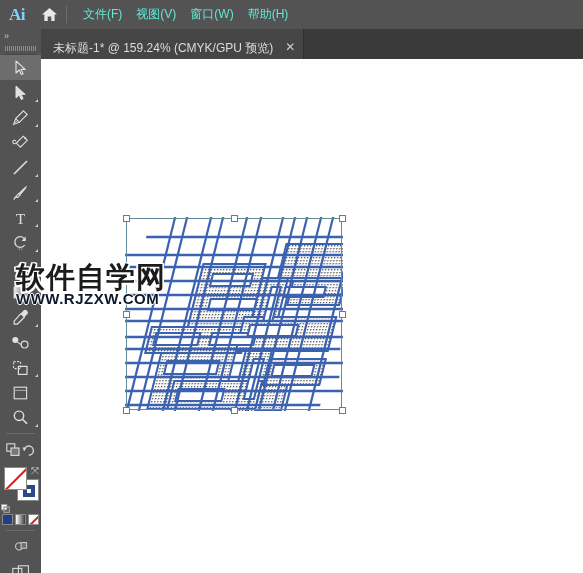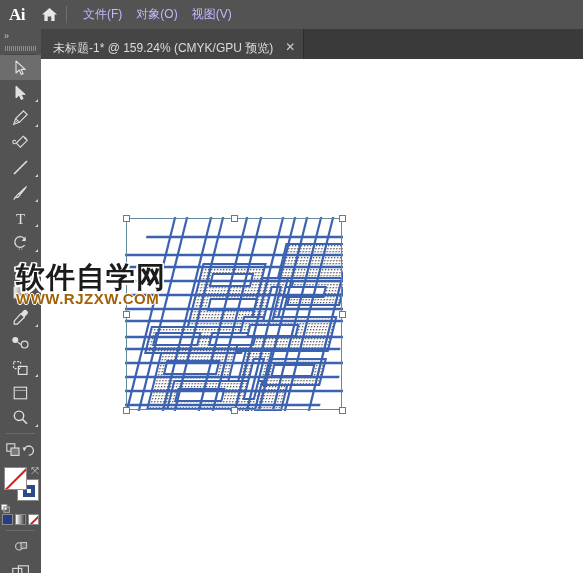--- a/index.html
+++ b/index.html
@@ -20,40 +20,40 @@
     position: absolute; left: 0; top: 0;
     width: 583px; height: 29px;
     background: #535353;
     display: flex; align-items: center;
   }
   .ai-logo {
     width: 34px; height: 29px;
     display: flex; align-items: center; justify-content: center;
     font-family: "Liberation Serif", "DejaVu Serif", serif;
     font-size: 17px; font-weight: bold;
-    color: #ffffff;
+    color: #7dd3fc;
     letter-spacing: -0.5px;
     user-select: none;
   }
   .home-btn {
     width: 30px; height: 29px;
     display: flex; align-items: center; justify-content: center;
   }
   .vdiv {
     width: 1px; height: 17px;
     background: #6d6d6d;
     margin: 0 5px 0 2px;
   }
   .menu-items {
     display: flex; align-items: center;
     height: 29px;
     margin-left: 4px;
   }
   .menu-item {
-    color: #c4b5fd;
+    color: #5eead4;
     font-size: 12px;
     padding: 0 7px;
     height: 29px;
     line-height: 29px;
     white-space: nowrap;
     cursor: default;
   }
 
   
   .tabbar {
@@ -241,21 +241,21 @@
     text-shadow:
        1.5px 0 0 #ffffff, -1.5px 0 0 #ffffff,
        0 1.5px 0 #ffffff, 0 -1.5px 0 #ffffff,
        1.5px 1.5px 0 #ffffff, -1.5px 1.5px 0 #ffffff,
        1.5px -1.5px 0 #ffffff, -1.5px -1.5px 0 #ffffff;
   }
   .wm-url {
     font-family: "Liberation Sans", "DejaVu Sans", sans-serif;
     font-size: 15px;
     font-weight: bold;
-    color: #a16207;
+    color: #0f172a;
     letter-spacing: 0.5px;
     line-height: 17px;
     margin-top: -2px;
     text-shadow:
        1px 0 0 #ffffff, -1px 0 0 #ffffff,
        0 1px 0 #ffffff, 0 -1px 0 #ffffff;
   }
 </style>
 </head>
 <body>
@@ -265,22 +265,23 @@
   <div class="menubar">
     <div class="ai-logo">Ai</div>
     <div class="home-btn">
       <svg width="17" height="15" viewBox="0 0 17 15">
         <path d="M8.5 1 L16 7.6 L13.6 7.6 L13.6 14 L10.3 14 L10.3 9.6 L6.7 9.6 L6.7 14 L3.4 14 L3.4 7.6 L1 7.6 Z" fill="#e8e8e8"></path>
       </svg>
     </div>
     <div class="vdiv"></div>
     <div class="menu-items">
       <div class="menu-item">文件(F)</div>
-      <div class="menu-item">对象(O)</div>
       <div class="menu-item">视图(V)</div>
+      <div class="menu-item">窗口(W)</div>
+      <div class="menu-item">帮助(H)</div>
     </div>
   </div>
 
   <div class="tabbar">
     <div class="tabbar-left-stub"></div>
     <div class="doc-tab">
       <span class="doc-tab-title">未标题-1* @ 159.24% (CMYK/GPU 预览)</span>
       <span class="doc-tab-close">✕</span>
     </div>
   </div>

